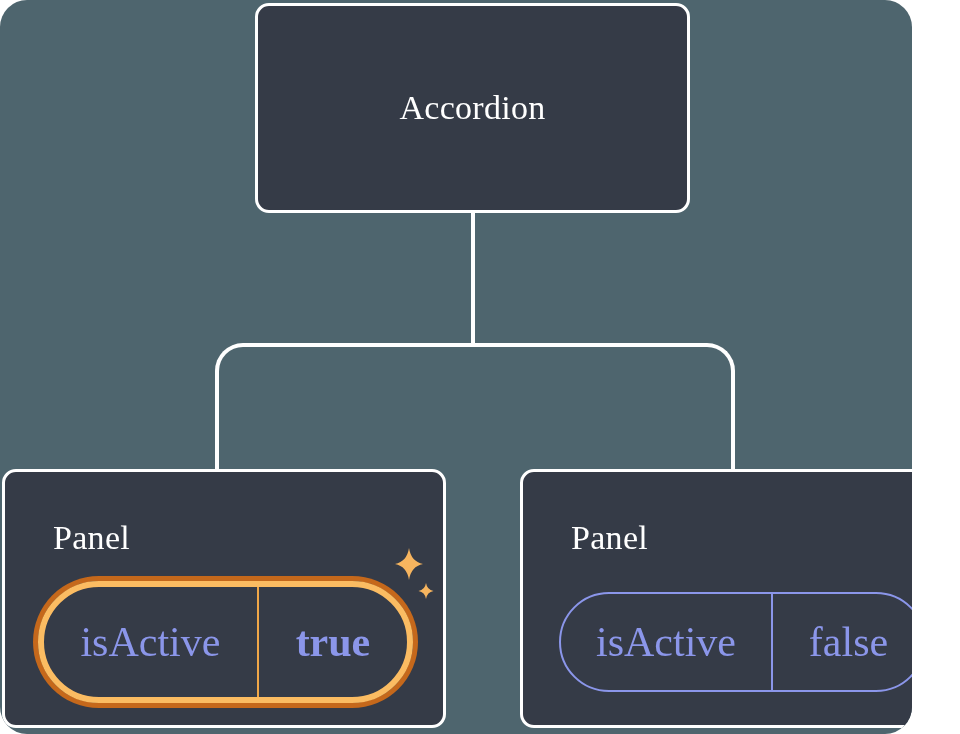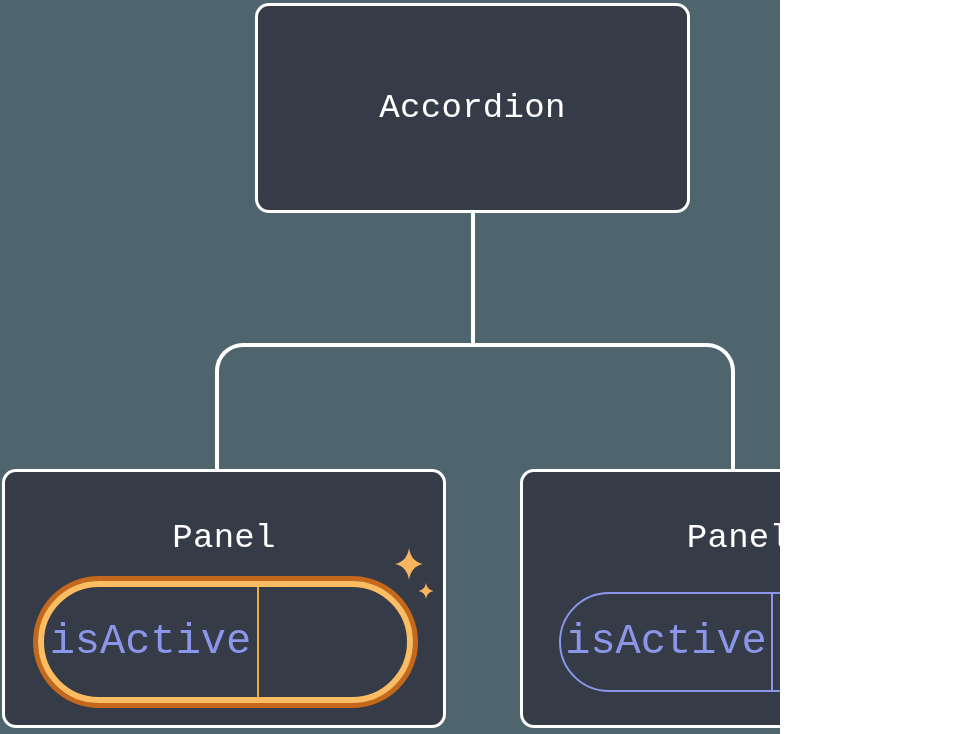--- a/index.html
+++ b/index.html
@@ -3,44 +3,45 @@
 <meta charset="utf-8">
 <style>
   :root {
     --background:#4E656E; --node-fill:#353B47; --node-border:#FFFFFF;
     --connector:#FFFFFF; --accent-text:#8B96EA; --pill-border:#8B96EA;
     --hl-outer:#C5681B; --hl-inner:#FBBC62; --hl-divider:#F0A748;
     --sparkle:#F7B55F;
   }
   html,body { margin:0; padding:0; }
   .stage {
-    position:relative; width:780px; height:734px; overflow:hidden;
+    position:relative; width:912px; height:734px; overflow:hidden;
     background:var(--background);
-    font-family:Liberation Mono, monospace;
+    font-family:Liberation Serif, serif;
+    border-radius:27px;
   }
   .node {
     position:absolute; box-sizing:border-box;
     background:var(--node-fill);
     border:3px solid var(--node-border);
     border-radius:14px;
   }
   .node-root { left:255px; top:3px; width:435px; height:210px;
     display:flex; align-items:center; justify-content:center; }
   .node-title { color:#fff; font-size:34px; font-weight:500; letter-spacing:0.3px; }
 
   .trunk { position:absolute; left:471px; top:212px; width:4px; height:135px;
     background:var(--connector); }
   .bracket { position:absolute; left:215px; top:343px; width:520px; height:127px;
     box-sizing:border-box; border:4px solid var(--connector); border-bottom:none;
     border-radius:28px 28px 0 0; }
 
   .panel { top:469px; height:259px; }
   .panel-left  { left:2px;   width:444px; }
   .panel-right { left:520px; width:437px; }
-  .panel .node-title { position:absolute; left:0; right:0; top:47px; text-align:center; }
+  .panel .node-title { position:absolute; left:0; right:0; top:47px; text-align:left;padding-left:48px; }
 
   .pill {
     position:absolute; box-sizing:border-box; display:flex; align-items:stretch;
     border-radius:999px;
   }
   .cell { display:flex; align-items:center; justify-content:center;
     color:var(--accent-text); font-size:42px; }
   .pill-active { left:33px; top:109px; width:375px; height:122px;
     border:6px solid var(--hl-inner);
     box-shadow:0 0 0 5px var(--hl-outer); }
@@ -65,27 +66,29 @@
     <span class="node-title">Accordion</span>
   </div>
 
   <div class="trunk"></div>
   <div class="bracket"></div>
 
   <div class="node panel panel-left">
     <span class="node-title">Panel</span>
     <div class="pill pill-active">
       <div class="cell cell-key">isActive</div>
+      <div class="cell cell-value">true</div>
     </div>
     <svg class="sparkles" viewBox="0 0 48 62">
       <path style="fill:var(--sparkle)" d="M19 2 Q21.1 15.6 33 18 Q21.1 20.4 19 34 Q16.9 20.4 5 18 Q16.9 15.6 19 2 Z"></path>
       <path style="fill:var(--sparkle)" d="M36 37 Q37.1 43.8 43.5 45 Q37.1 46.2 36 53 Q34.9 46.2 28.5 45 Q34.9 43.8 36 37 Z"></path>
     </svg>
   </div>
 
   <div class="node panel panel-right">
     <span class="node-title">Panel</span>
     <div class="pill pill-inactive">
       <div class="cell cell-key">isActive</div>
+      <div class="cell cell-value">false</div>
     </div>
   </div>
 
 </div>
 
 </body></html>

